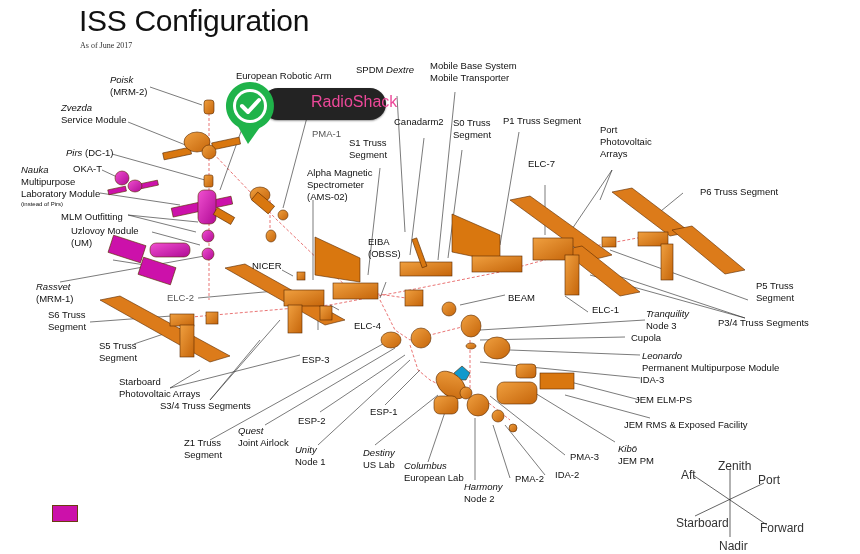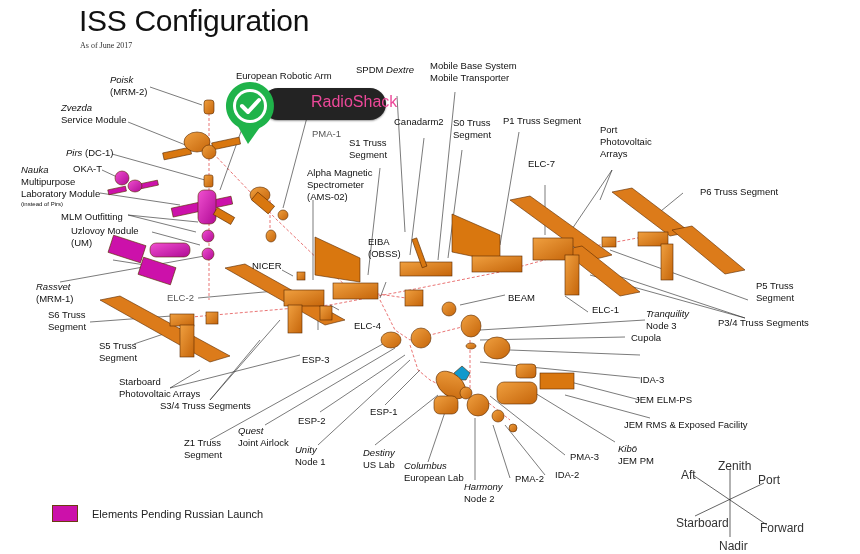--- a/index.html
+++ b/index.html
@@ -232,39 +232,39 @@
   <div class="lbl" style="left:99px;top:340px"><span>S5 Truss</span><br><span>Segment</span></div>
   <div class="lbl" style="left:302px;top:354px">ESP-3</div>
   <div class="lbl" style="left:119px;top:376px"><span>Starboard</span><br><span>Photovoltaic Arrays</span></div>
   <div class="lbl" style="left:160px;top:400px">S3/4 Truss Segments</div>
   <div class="lbl" style="left:508px;top:292px">BEAM</div>
   <div class="lbl" style="left:592px;top:304px">ELC-1</div>
   <div class="lbl" style="left:756px;top:280px"><span>P5 Truss</span><br><span>Segment</span></div>
   <div class="lbl" style="left:718px;top:317px">P3/4 Truss Segments</div>
   <div class="lbl" style="left:646px;top:308px"><i>Tranquility</i><br><span>Node 3</span></div>
   <div class="lbl" style="left:631px;top:332px">Cupola</div>
+  <div class="lbl" style="left:642px;top:350px"><i>Leonardo</i><br><span>Permanent Multipurpose Module</span></div>
   <div class="lbl" style="left:640px;top:374px">IDA-3</div>
   <div class="lbl" style="left:635px;top:394px">JEM ELM-PS</div>
   <div class="lbl" style="left:624px;top:419px">JEM RMS &amp; Exposed Facility</div>
   <div class="lbl" style="left:618px;top:443px"><i>Kibō</i><br><span>JEM PM</span></div>
   <div class="lbl" style="left:570px;top:451px">PMA-3</div>
   <div class="lbl" style="left:555px;top:469px">IDA-2</div>
   <div class="lbl" style="left:515px;top:473px">PMA-2</div>
   <div class="lbl" style="left:464px;top:481px"><i>Harmony</i><br><span>Node 2</span></div>
   <div class="lbl" style="left:404px;top:460px"><i>Columbus</i><br><span>European Lab</span></div>
   <div class="lbl" style="left:363px;top:447px"><i>Destiny</i><br><span>US Lab</span></div>
   <div class="lbl" style="left:370px;top:406px">ESP-1</div>
   <div class="lbl" style="left:295px;top:444px"><i>Unity</i><br><span>Node 1</span></div>
   <div class="lbl" style="left:298px;top:415px">ESP-2</div>
   <div class="lbl" style="left:238px;top:425px"><i>Quest</i><br><span>Joint Airlock</span></div>
   <div class="lbl" style="left:184px;top:437px"><span>Z1 Truss</span><br><span>Segment</span></div>
 
   <div class="legend-item" style="top:505px">
     <div class="swatch" style="background:#cc11aa"></div>
-    <span class="legend-text">Elements Pending Russian Launch</span>
   </div>
 
   <div class="axis-lbl" style="left:718px;top:459px">Zenith</div>
   <div class="axis-lbl" style="left:719px;top:539px">Nadir</div>
   <div class="axis-lbl" style="left:681px;top:468px">Aft</div>
   <div class="axis-lbl" style="left:758px;top:473px">Port</div>
   <div class="axis-lbl" style="left:676px;top:516px">Starboard</div>
   <div class="axis-lbl" style="left:760px;top:521px">Forward</div>
 </div>
 

